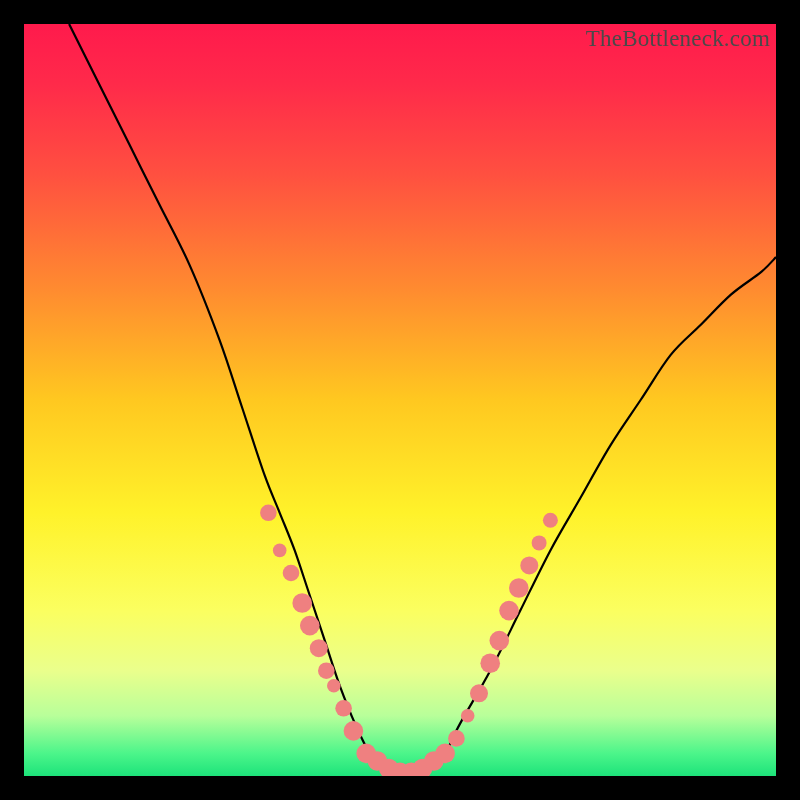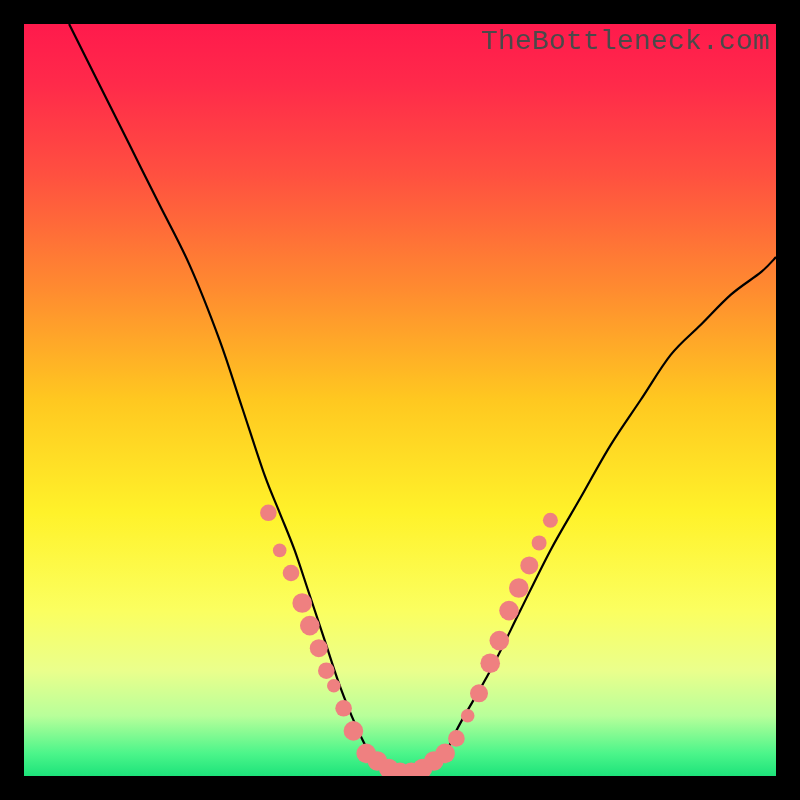--- a/index.html
+++ b/index.html
@@ -23,22 +23,22 @@
     left: 24px;
     top: 24px;
     width: 752px;
     height: 752px;
     overflow: hidden;
   }
   .watermark {
     position: absolute;
     top: 2px;
     right: 6px;
-    font-family: Liberation Mono, monospace;
-    font-size: 28px;
+    font-family: Liberation Serif, serif;
+    font-size: 23px;
     font-weight: 500;
     color: #4a4a4a;
     letter-spacing: 0.2px;
     z-index: 5;
     user-select: none;
   }
   svg.curve {
     position: absolute;
     left: 0;
     top: 0;

